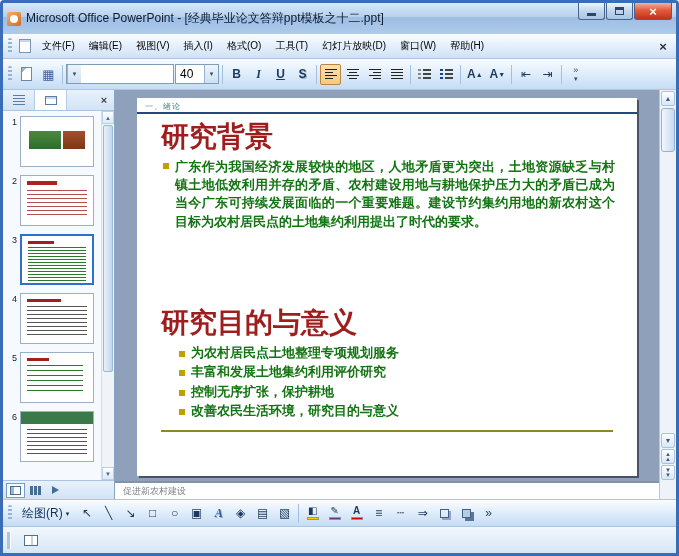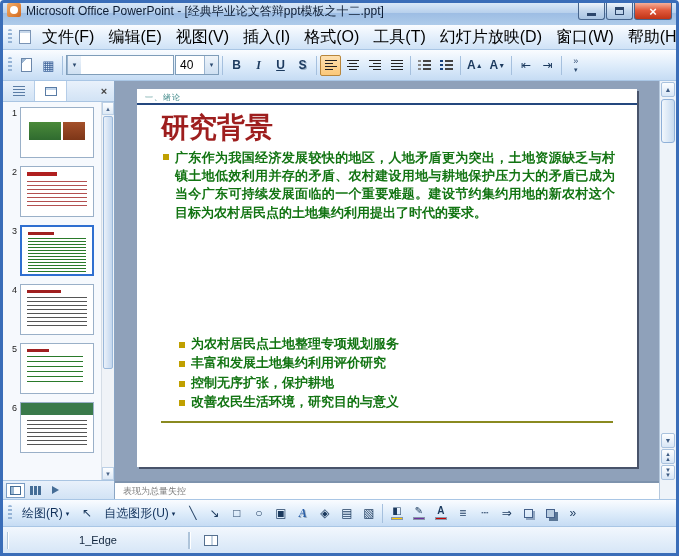--- a/index.html
+++ b/index.html
@@ -1,36 +1,36 @@
 <!DOCTYPE html>
 <html><head>
 <meta charset="utf-8">
 <style>
 *{margin:0;padding:0;box-sizing:border-box;}
 html,body{width:679px;height:556px;overflow:hidden;}
 body{font-family:"Liberation Sans","DejaVu Sans",sans-serif;font-size:12px;}
 .window{width:679px;height:556px;border:3px solid #3a6db8;border-radius:4px 4px 0 0;display:flex;flex-direction:column;background:#c8dcf2;overflow:hidden;}
 
 
-.titlebar{height:22px;flex:none;background:linear-gradient(#d9e8f8 0%,#b7d0ec 45%,#9dbde4 46%,#aecbea 100%);display:flex;align-items:flex-start;padding:0 4px;}
+.titlebar{height:31px;flex:none;background:linear-gradient(#d9e8f8 0%,#b7d0ec 45%,#9dbde4 46%,#aecbea 100%);display:flex;align-items:center;padding:0 4px;}
 .ppt-icon{width:14px;height:14px;flex:none;border-radius:2px;background:linear-gradient(135deg,#f5b06a,#d2691e);position:relative;}
 .ppt-icon::after{content:"";position:absolute;left:3px;top:3px;width:8px;height:8px;border-radius:50%;background:#fff;}
 .title-text{margin-left:5px;font-size:12px;color:#0c1c33;flex:1;white-space:nowrap;overflow:hidden;}
 .win-controls{display:flex;align-self:flex-start;margin-top:0;}
 .win-btn{width:27px;height:17px;border:1px solid #46648c;border-top:none;display:flex;align-items:center;justify-content:center;background:linear-gradient(#eef4fb,#c2d6ec 50%,#a9c4e2);border-radius:0 0 3px 3px;margin-left:1px;}
 .win-btn.close-btn{width:38px;background:linear-gradient(#f6b09a,#e25b3d 45%,#c03316);}
 .min-glyph{width:9px;height:3px;background:#2c466b;margin-top:7px;}
 .max-glyph{width:9px;height:8px;border:1px solid #2c466b;border-top-width:3px;}
 .close-glyph{color:#fff;font-size:13px;font-weight:bold;line-height:1;}
 
 
 .menubar{height:25px;flex:none;background:linear-gradient(#fafcff,#e2eefb 55%,#cfe2f6);border-bottom:1px solid #a9c6e5;display:flex;align-items:center;padding:0 2px;}
 .drag-dots{width:4px;height:16px;margin:0 3px;flex:none;background:repeating-linear-gradient(#96b4d6 0 2px,transparent 2px 4px);border-radius:2px;}
 .menu-doc-icon{width:12px;height:14px;background:#fff;border:1px solid #7a94b5;margin:0 4px;flex:none;box-shadow:inset 0 2px 0 #c8d8ea;}
-.menu-item{padding:4px 7px;font-size:16px;color:#000;border-radius:2px;white-space:nowrap;}
+.menu-item{padding:4px 7px;font-size:10px;color:#000;border-radius:2px;white-space:nowrap;}
 .menubar-close{margin-left:auto;width:22px;text-align:center;font-size:13px;font-weight:bold;color:#333;}
 
 
 .toolbar{height:31px;flex:none;background:linear-gradient(#fafcff,#dcebfa 55%,#c6dcf4);border-bottom:1px solid #a9c6e5;display:flex;align-items:center;padding:0 2px;gap:1px;}
 .tb-btn{min-width:21px;height:21px;padding:0 2px;display:flex;align-items:center;justify-content:center;border:1px solid transparent;border-radius:2px;font-size:12px;color:#1c3a5e;flex:none;}
 .tb-btn.active{background:linear-gradient(#fde0b0,#fbc87a);border-color:#b8863c;}
 .tb-sep{width:1px;height:19px;background:#a5c0de;margin:0 2px;flex:none;}
 .page-icon{width:11px;height:14px;background:linear-gradient(135deg,#9db7d2 3px,#fff 3px);border:1px solid #6b87aa;}
 .grid-glyph{color:#3d639a;font-size:13px;}
 .combo{height:20px;background:#fff;border:1px solid #7f9db9;display:flex;align-items:center;font-size:12px;flex:none;}
@@ -338,20 +338,21 @@
         <div class="slide">
           <span class="slide-section-label">一、绪论</span>
           <div class="slide-topline"></div>
           <div class="slide-title-1">研究背景</div>
           <div class="bullets-1">
             <div class="bullet">
               <span class="sq"></span>
               <span class="bt">广东作为我国经济发展较快的地区，人地矛盾更为突出，土地资源缺乏与村镇土地低效利用并存的矛盾、农村建设用地与耕地保护压力大的矛盾已成为当今广东可持续发展面临的一个重要难题。建设节约集约用地的新农村这个目标为农村居民点的土地集约利用提出了时代的要求。</span>
             </div>
           </div>
+          <div class="slide-title-2">研究目的与意义</div>
           <div class="bullets-2">
             <div class="bullet">
               <span class="sq"></span>
               <span class="bt">为农村居民点土地整理专项规划服务</span>
             </div>
             <div class="bullet">
               <span class="sq"></span>
               <span class="bt">丰富和发展土地集约利用评价研究</span>
             </div>
             <div class="bullet">
@@ -360,21 +361,21 @@
             </div>
             <div class="bullet">
               <span class="sq"></span>
               <span class="bt">改善农民生活环境，研究目的与意义</span>
             </div>
           </div>
           <div class="slide-bottomline"></div>
         </div>
       </div>
       <div class="notes">
-        <span>表现为总量失控</span>
+        <span>促进新农村建设</span>
       </div>
     </div>
 
     <div class="vscroll-col">
       <div class="vs-btn">▲</div>
       <div class="vs-track">
           <div class="vs-thumb"></div>
         </div>
       <div class="vs-btn">▼</div>
       <div class="vs-btn vs-dbl">
@@ -391,24 +392,20 @@
 
   <div class="drawbar">
     <span class="drag-dots"></span>
     <div class="draw-text-btn">
       <span>绘图(R)</span>
       <span class="tiny7">▾</span>
     </div>
     <span class="tb-btn">
         <span>↖</span>
       </span>
-    <div class="draw-text-btn">
-      <span>自选图形(U)</span>
-      <span class="tiny7">▾</span>
-    </div>
     <span class="tb-btn">
         <span>╲</span>
       </span>
     <span class="tb-btn">
         <span>↘</span>
       </span>
     <span class="tb-btn">
         <span>□</span>
       </span>
     <span class="tb-btn">
@@ -463,19 +460,18 @@
     <span class="tb-btn">
         <span class="threed-glyph"></span>
       </span>
     <span class="tb-btn">
         <span>»</span>
       </span>
   </div>
 
   <div class="statusbar">
     <div class="sb-sep"></div>
-    <div class="sb-cell sb-design">1_Edge</div>
     <div class="sb-sep"></div>
     <div class="sb-sep"></div>
     <span class="spell-icon"></span>
   </div>
 
 </div>
 
 </body></html>

